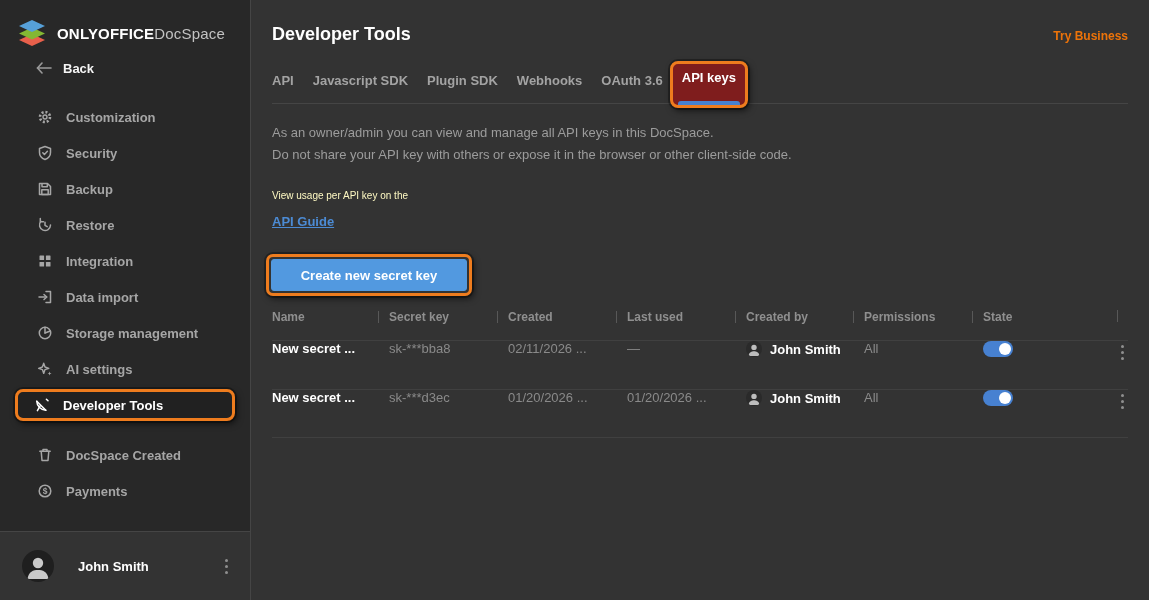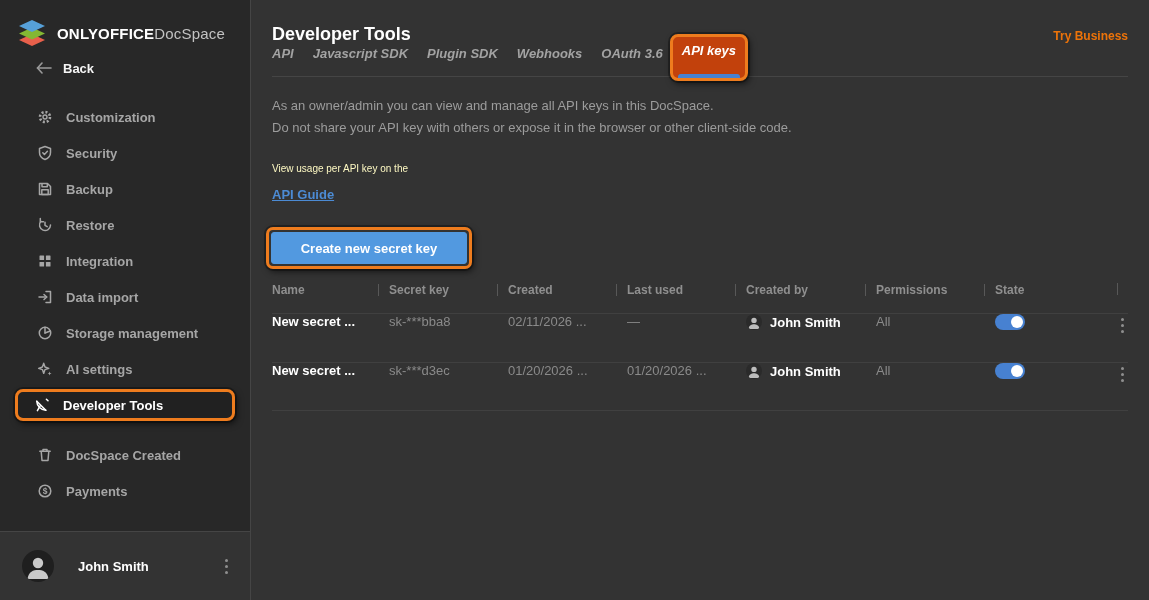--- a/index.html
+++ b/index.html
@@ -50,28 +50,28 @@
   .user-name { margin-left:24px; flex:1; color:#ffffff; font-weight:700; font-size:13px; }
   .kebab { display:flex; flex-direction:column; gap:3px; padding:4px; cursor:pointer; }
   .kebab i { width:3px; height:3px; border-radius:50%; background:#8f8f8f; display:block; }
 
   
   .main { flex:1; padding:0 21px; position:relative; }
   .main-header { margin-top:24px; display:flex; justify-content:space-between; align-items:flex-start; }
   .page-title { color:#ffffff; font-size:18px; font-weight:700; }
   .try-business { color:#ed7309; font-size:12px; font-weight:700; margin-top:5px; cursor:pointer; text-decoration:none; }
 
-  .tabs { display:flex; align-items:center; gap:19px;
-          border-bottom:1px solid #454545; padding-bottom:14px; height:32px;font-style:italic; }
+  .tabs { margin-top:27px; display:flex; align-items:center; gap:19px;
+          border-bottom:1px solid #454545; padding-bottom:14px; height:32px; }
   .tab { font-size:13px; font-weight:600; color:#a3a3a3; cursor:pointer; white-space:nowrap; }
   .tab-active-wrap {
     display:inline-flex; flex-direction:column; align-items:center; gap:16px;
     border:3px solid #ee7c1e; border-radius:8px;
     padding:6px 9px 0 9px; margin:-9px -12px -17px -12px;
-    background:#c2410c; position:relative; z-index:2;
+    background:#7f1d1d; position:relative; z-index:2;
     box-shadow:0 0 0 2px rgba(0,0,0,.3), 2px 3px 6px rgba(0,0,0,.55);
     cursor:pointer;
   }
   .tab-active-label { font-size:13px; font-weight:700; color:#ffffff; white-space:nowrap; }
   .tab-underline { width:calc(100% + 8px); height:4px; background:#4781d1; border-radius:3px 3px 0 0; }
 
   .intro { margin-top:18px; font-size:13px; color:#9c9c9c; line-height:22px; }
   .usage-text { margin-top:24px; font-size:10px; color:#fef9c3; }
   .api-guide { display:inline-block; margin-top:13px; color:#4c8bd4; font-size:13px;
                font-weight:700; text-decoration:underline; cursor:pointer; }
@@ -98,21 +98,21 @@
     margin:0 10px 0 -11px; vertical-align:-2px;
   }
   .row { height:49px; border-top:1px solid #404040; }
   .row:last-child { border-bottom:1px solid #404040; }
   .td { font-size:13px; color:#8a8a8a; white-space:nowrap; overflow:hidden; }
   .c-name  { width:117px; }
   .c-secret{ width:119px; }
   .c-created{ width:119px; }
   .c-last  { width:119px; }
   .c-by    { width:118px; }
-  .c-perm  { width:119px;margin-left:12px; }
+  .c-perm  { width:119px; }
   .c-state { flex:1; }
   .c-menu  { width:36px; display:flex; justify-content:flex-end; }
   .td.c-name { color:#ffffff; font-weight:700; }
   .by-cell { display:flex; align-items:center; gap:8px; }
   .by-name { color:#ffffff; font-weight:700; font-size:13px; }
 
   .toggle { width:30px; height:16px; border-radius:9px; background:#4781d1; position:relative; cursor:pointer; display:inline-block; }
   .toggle.on::after { content:""; position:absolute; top:2px; right:2px; width:12px; height:12px; border-radius:50%; background:#ffffff; }
 </style>
 </head>

